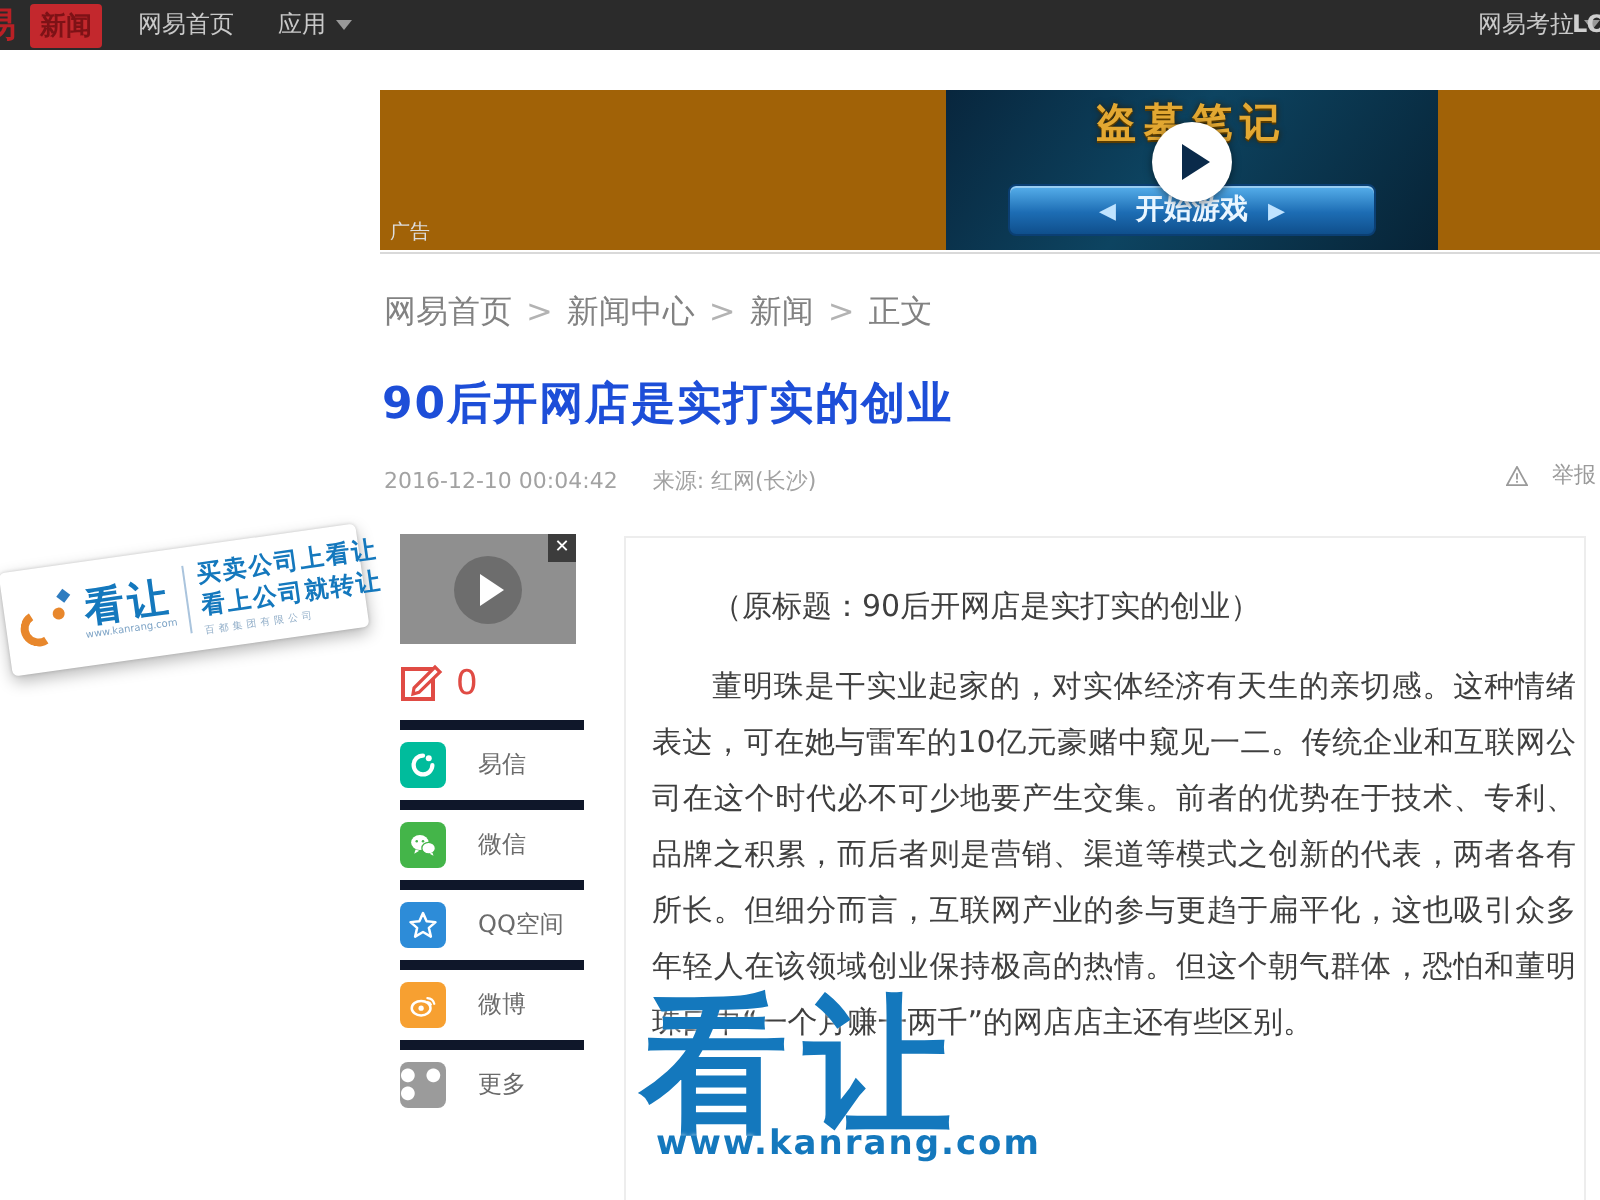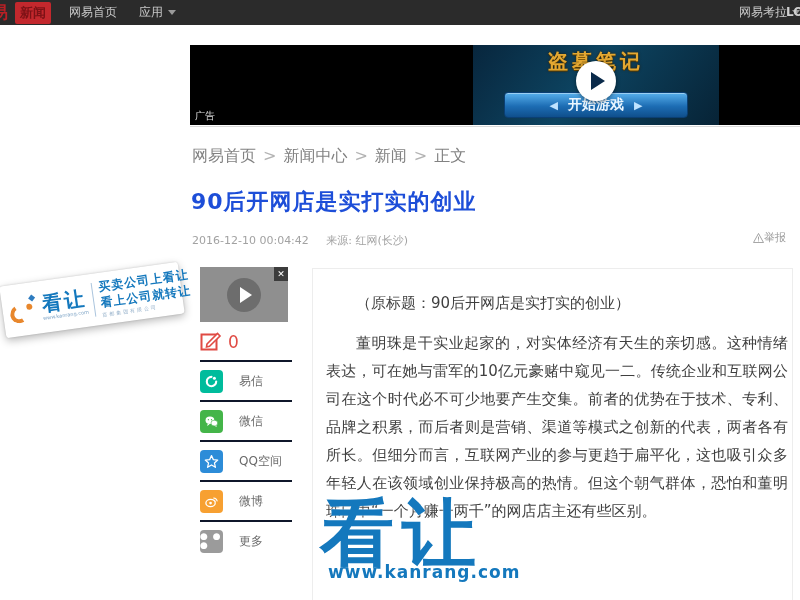--- a/index.html
+++ b/index.html
@@ -21,21 +21,21 @@
     align-items:center; gap:5px; cursor:pointer; }
   .chev { width:0; height:0; border-left:4px solid transparent;
     border-right:4px solid transparent; border-top:5px solid #9a9a9a; }
   .topbar-right { margin-left:auto; display:flex; align-items:center;
     gap:26px; padding-right:0; }
   .top-l { color:#cfcfcf; font-size:12px; font-weight:bold;
     position:absolute; left:786px; top:5px; }
 
   
   .banner { position:absolute; left:190px; top:45px; width:610px; height:80px;
-    background:#000000; overflow:hidden; }
+    background:#a16207; overflow:hidden; }
   .game-ad { position:absolute; left:283px; top:0; width:246px; height:80px;
     background:linear-gradient(125deg,#08263d 0%,#0d4461 45%,#072336 100%); }
   .game-title { position:absolute; left:0; right:0; top:3px; text-align:center;
     font-size:20px; font-weight:bold; color:#e3a832; letter-spacing:4px;
     text-shadow:0 1px 0 #5a3c00, 0 0 3px #2b1c00; }
   .start-btn { position:absolute; left:50%; transform:translateX(-50%);
     bottom:7px; width:184px; height:26px; border-radius:4px;
     background:linear-gradient(180deg,#57b0ec 0%,#1d6db4 55%,#0f4f8c 100%);
     border:1px solid #0b3f73; color:#eaf6ff; font-size:14px; font-weight:bold;
     display:flex; align-items:center; justify-content:center; gap:10px;
@@ -57,40 +57,40 @@
   .breadcrumb { position:absolute; left:192px; top:146px; font-size:16px;
     color:#828282; }
   .breadcrumb a { color:#828282; text-decoration:none; cursor:pointer; }
   .bc-sep { color:#b3b3b3; margin:0 7px; }
   .title { position:absolute; left:191px; top:187px; font-size:22px;
     font-weight:bold; color:#1d4ed8; letter-spacing:1px; }
   .meta { position:absolute; left:192px; top:233px; font-size:11px;
     color:#a2a2a2; }
   .meta .src-label { margin-left:14px; }
   .report { position:absolute; left:753px; top:230px; font-size:11px;
-    color:#9a9a9a; display:flex; align-items:center; gap:0; cursor:pointer; }
+    color:#9a9a9a; display:flex; align-items:center; gap:12px; cursor:pointer; }
 
   
   .video-thumb { position:absolute; left:200px; top:267px; width:88px;
     height:55px; background:#8f8f8f; cursor:pointer; }
   .vt-play { position:absolute; left:50%; top:50%;
     transform:translate(-50%,-50%); width:34px; height:34px; border-radius:50%;
     background:#6d6d6d; display:flex; align-items:center; justify-content:center; }
   .vt-tri { width:0; height:0; border-top:8px solid transparent;
     border-bottom:8px solid transparent; border-left:12px solid #fff;
     margin-left:3px; }
   .vt-close { position:absolute; right:0; top:0; width:14px; height:14px;
     background:#3c3c3c; color:#fff; font-size:9px; line-height:14px;
     text-align:center; cursor:pointer; }
   .comment-row { position:absolute; left:200px; top:331px; display:flex;
     align-items:center; gap:6px; cursor:pointer; }
   .comment-count { color:#e04b44; font-size:17px; }
   .share-list { position:absolute; left:200px; top:360px; width:92px; }
   .share-item { height:40px; display:flex; align-items:center; gap:16px;
-    border-top:2px solid #0f172a; cursor:pointer; }
+    border-top:5px solid #0f172a; cursor:pointer; }
   .share-icon { width:23px; height:23px; border-radius:4px; display:flex;
     align-items:center; justify-content:center; flex:0 0 auto; }
   .ic-yixin { background:#00bc9c; }
   .ic-wechat { background:#44b549; }
   .ic-qzone { background:#2d8cd8; }
   .ic-weibo { background:#f7a031; }
   .ic-more  { background:#9b9b9b; }
   .share-label { font-size:12px; color:#6b6b6b; white-space:nowrap; }
   .more-dots { color:#fff; font-size:9px; letter-spacing:1px; line-height:1; }
 

